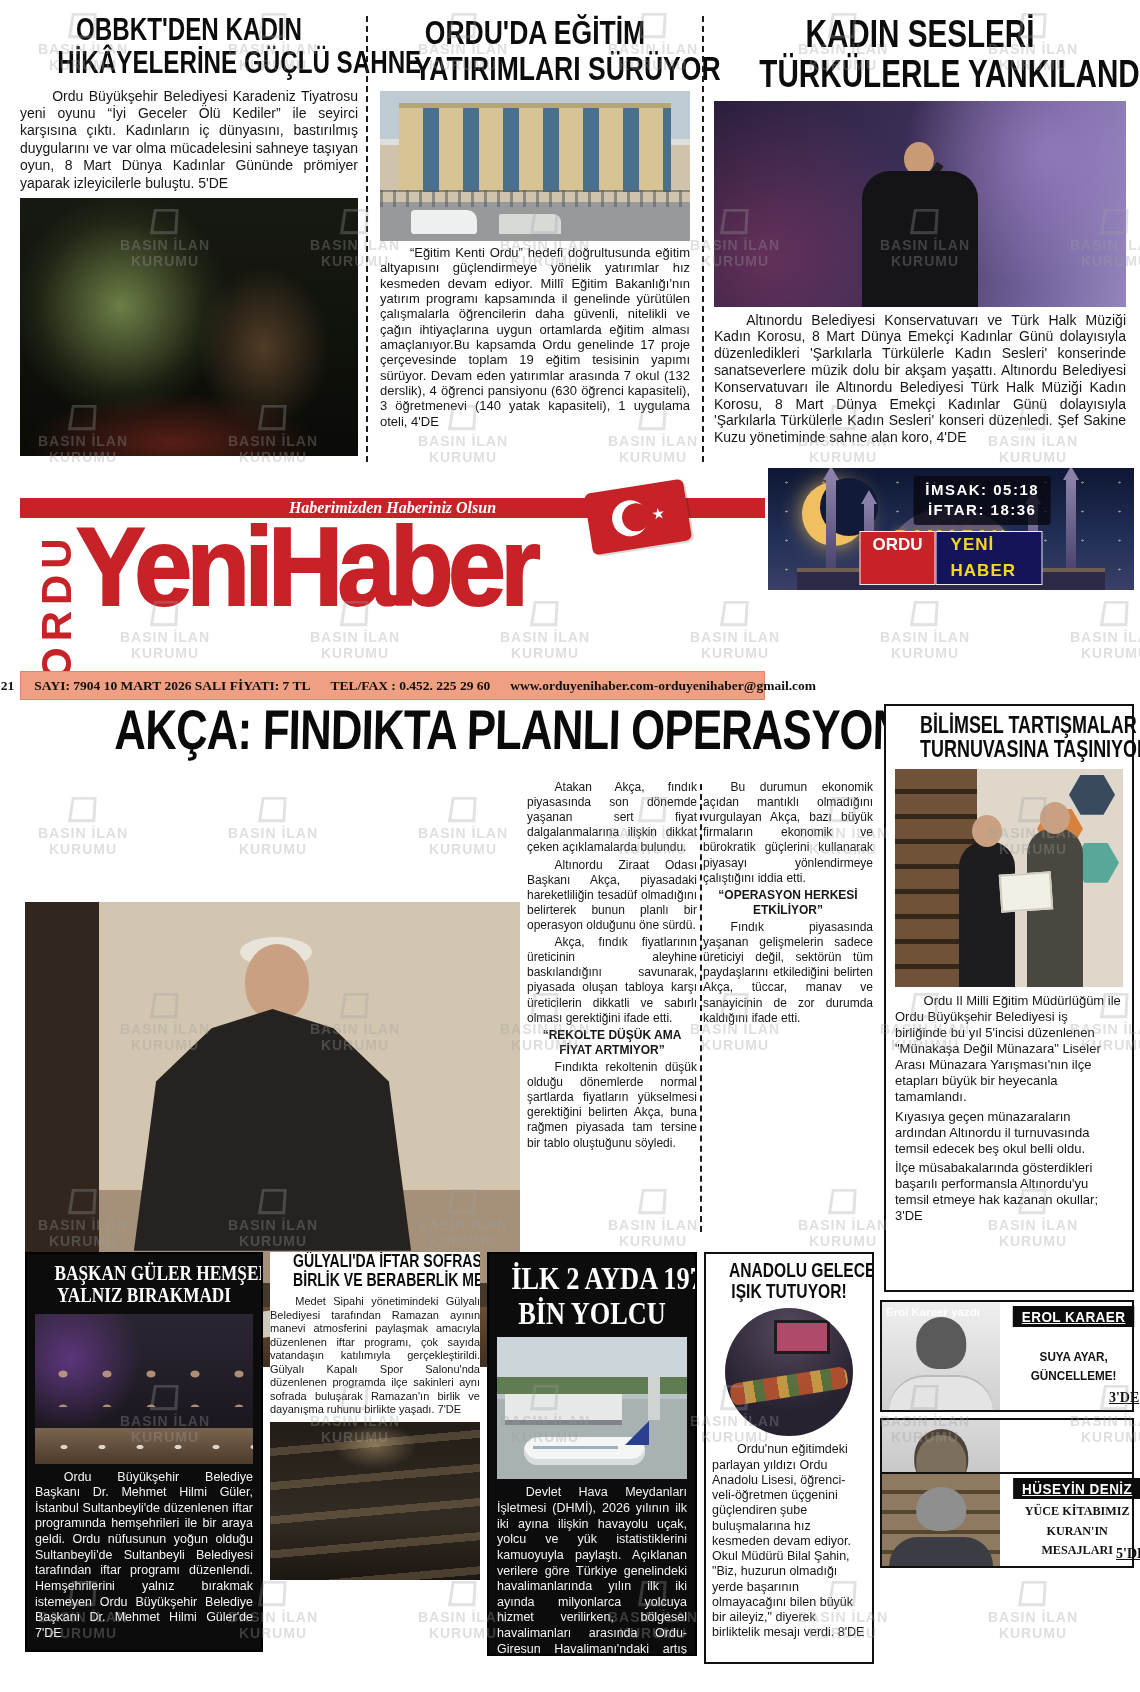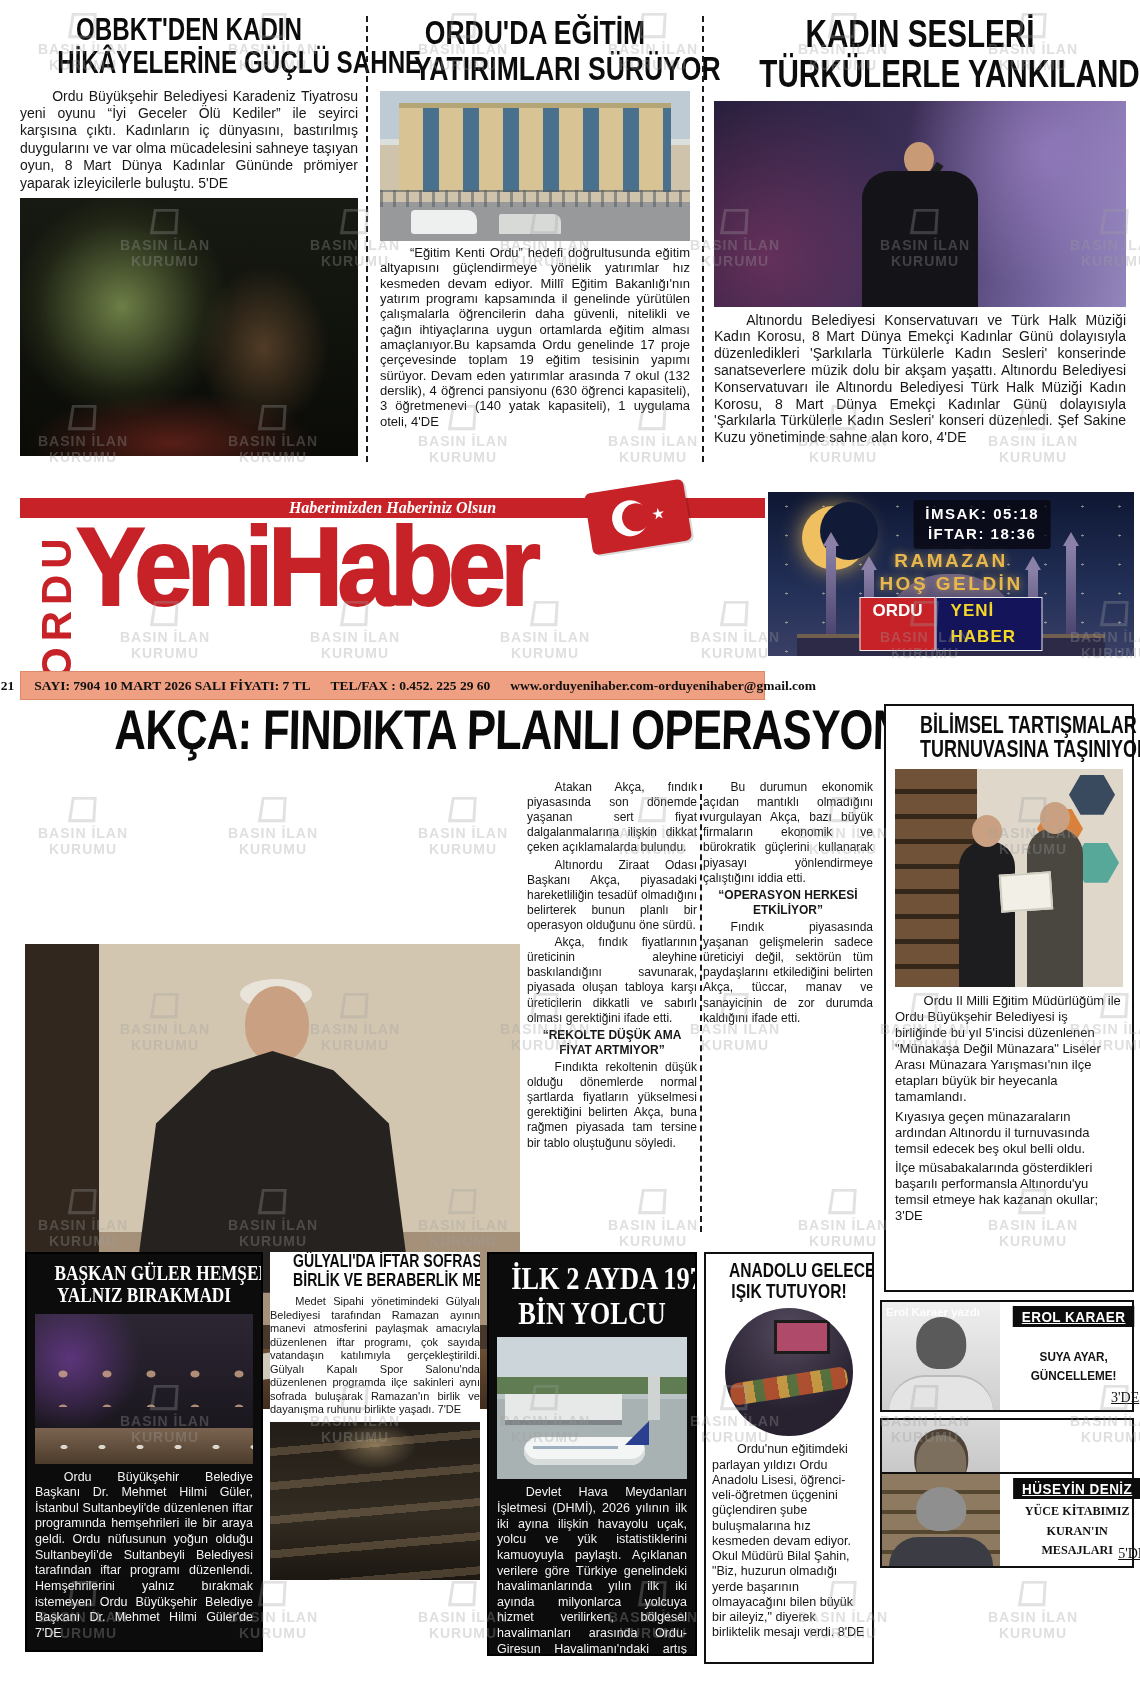--- a/index.html
+++ b/index.html
@@ -54,21 +54,21 @@
      letter-spacing:-6px;transform:scaleX(.93);transform-origin:left;-webkit-text-stroke:2px #c62228;white-space:nowrap}
   .flag{position:absolute;left:568px;top:18px;width:100px;height:62px;background:#c62228;border-radius:6px;
      transform:rotate(-9deg);box-shadow:2px 2px 0 rgba(0,0,0,.15)}
   .flag .cres{position:absolute;left:24px;top:13px;width:36px;height:36px;border-radius:50%;background:#fff}
   .flag .cres2{position:absolute;left:34px;top:17px;width:28px;height:28px;border-radius:50%;background:#c62228}
   .flag .star{position:absolute;left:64px;top:22px;color:#fff;font-size:15px}
   .info-bar{position:absolute;bottom:6px;left:0;right:0;height:27px;background:#efa083;border:1px solid #dd8a68;
      display:flex;justify-content:center;align-items:center;gap:20px;font-family:"Liberation Serif",serif;
      font-weight:bold;font-size:13.5px;color:#101010;white-space:nowrap}
   
-  #rmz{left:768px;top:492px;width:366px;height:164px;background:
+  #rmz{left:768px;top:468px;width:366px;height:122px;background:
      radial-gradient(rgba(255,240,200,.5) 1px, transparent 1.6px) 0 0/37px 29px,
      linear-gradient(#0e1733,#233058 60%,#3a4066)}
   #rmz .moon{position:absolute;left:34px;top:14px;width:64px;height:64px;border-radius:50%;
      background:#f0c060;box-shadow:0 0 22px rgba(240,192,96,.8)}
   #rmz .moon i{position:absolute;left:18px;top:-4px;width:58px;height:58px;border-radius:50%;background:#111b38;display:block}
   #rmz .dome{position:absolute;left:50%;bottom:16px;width:140px;height:66px;transform:translateX(-50%);
      border-radius:70px 70px 0 0;background:linear-gradient(#6a6088,#3a3656)}
   #rmz .base{position:absolute;left:8%;right:8%;bottom:0;height:22px;background:#2c2a46;
      box-shadow:inset 0 4px 0 rgba(240,192,96,.35)}
   #rmz .min{position:absolute;bottom:14px;width:10px;height:96px;background:linear-gradient(#8a80a8,#46406a)}
@@ -187,21 +187,21 @@
   .port-huseyin::before{background:#8f8f8f}
   .port-huseyin::after{background:#3c3c44}
   .cp .note{position:absolute;left:4px;top:4px;color:rgba(255,255,255,.92);font-weight:bold;font-size:11.5px;z-index:2;white-space:nowrap}
   .ct{flex:1;display:flex;flex-direction:column;align-items:center;padding:4px 6px;position:relative}
   .cname-dark{background:#0c0c0c;color:#fff;font-weight:bold;font-size:15px;padding:2px 10px;
      text-decoration:underline;letter-spacing:.5px;white-space:nowrap;transform:scaleX(.9)}
   .cname-light{color:#0c0c0c;font-family:"Liberation Serif",serif;font-weight:bold;font-size:14px;
      border:1px solid #333;padding:1px 8px;text-decoration:underline;white-space:nowrap}
   .ctitle{font-weight:bold;text-align:center;font-size:13px;line-height:1.45;margin:auto 0;transform:scaleX(.9)}
   .ctitle.serif{font-family:"Liberation Serif",serif;font-size:13.5px}
-  .cpage{position:absolute;right:8px;bottom:4px;font-weight:normal;font-size:14px;text-decoration:underline;
+  .cpage{position:absolute;right:8px;bottom:4px;font-weight:bold;font-size:14px;text-decoration:underline;
      font-family:"Liberation Serif",serif}
   
   #wm{position:absolute;inset:0;pointer-events:none;z-index:40}
   .wm{position:absolute;width:150px;text-align:center;font-weight:bold;font-size:14px;letter-spacing:1px;
      color:rgba(158,158,158,.33);line-height:1.15}
   .wm .cube{display:block;width:20px;height:20px;border:3px solid rgba(158,158,158,.30);margin:0 auto 3px;
      transform:perspective(60px) rotateX(14deg) skewX(-6deg)}
 </style>
 </head>
 <body>

